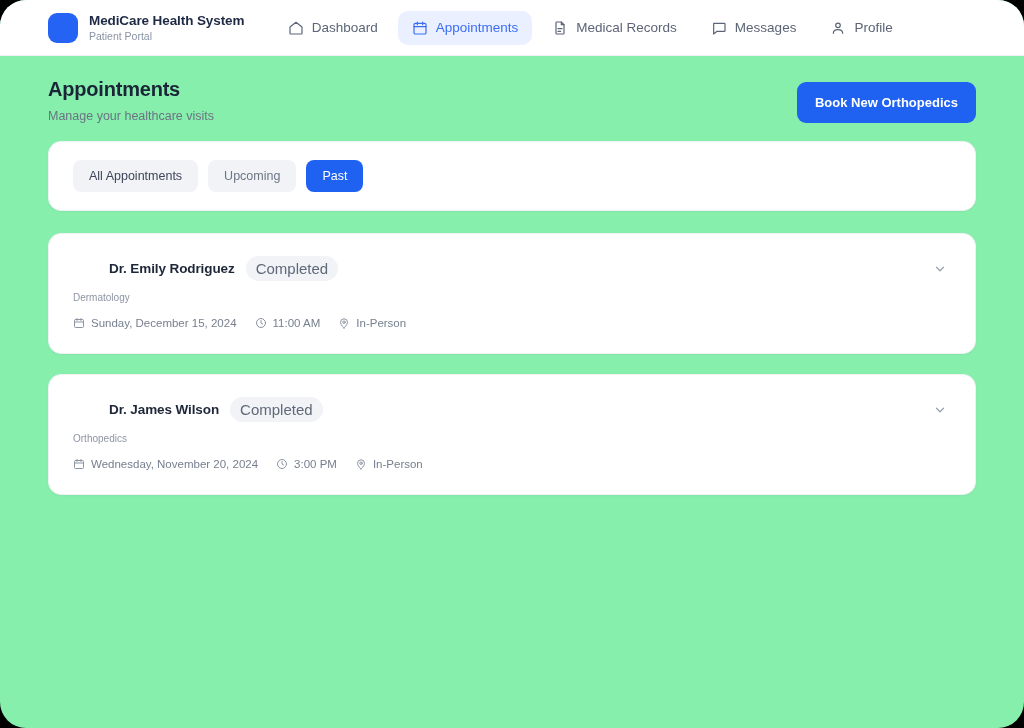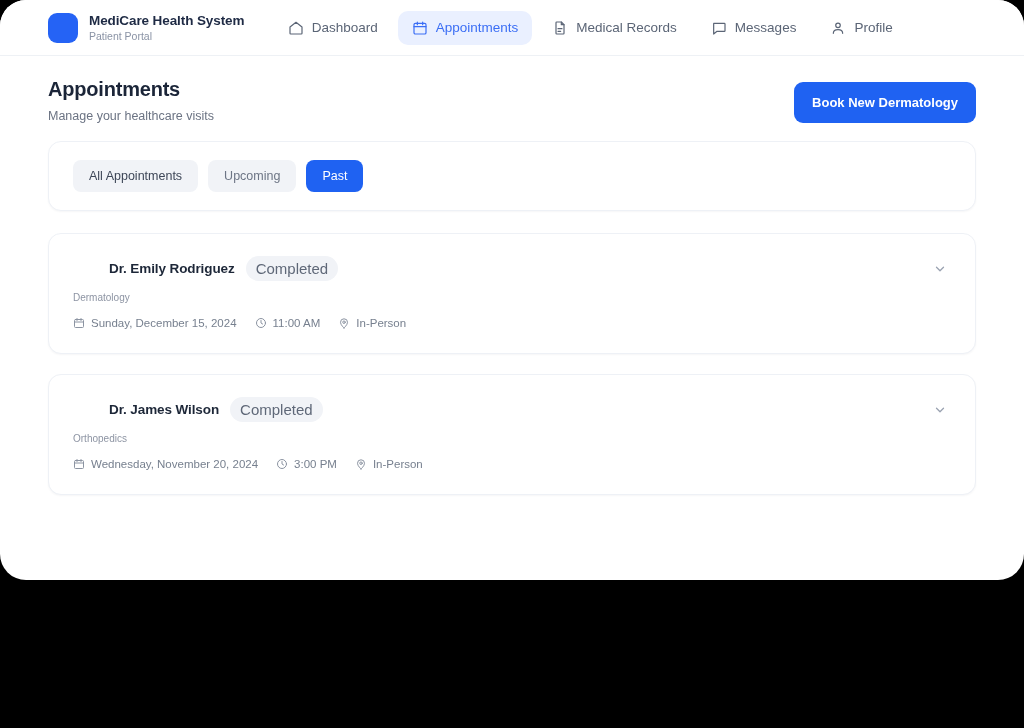--- a/index.html
+++ b/index.html
@@ -9,22 +9,22 @@
   }
   body {
     width: 1024px;
     height: 728px;
     font-family: "Liberation Sans", sans-serif;
     -webkit-font-smoothing: antialiased;
   }
   .app-window {
     position: relative;
     width: 1024px;
-    height: 580px;
-    background: #ffffff;
+    height: 728px;
+    background: #86efac;
     border-radius: 26px;
     overflow: hidden;
     box-sizing: border-box;
   }
 
   
   .app-header {
     height: 56px;
     background: #ffffff;
     border-bottom: 1px solid #eef1f5;
@@ -278,21 +278,21 @@
     </nav>
   </div>
 
   <div class="page">
 
     <div class="page-head">
       <div>
         <h1 class="page-title">Appointments</h1>
         <div class="page-sub">Manage your healthcare visits</div>
       </div>
-      <button class="primary-btn">Book New Dermatology</button>
+      <button class="primary-btn">Book New Orthopedics</button>
     </div>
 
     <div class="card filter-card">
       <button class="filter-chip">All Appointments</button>
       <button class="filter-chip muted">Upcoming</button>
       <button class="filter-chip active">Past</button>
     </div>
 
     <div class="appt-list">
 

